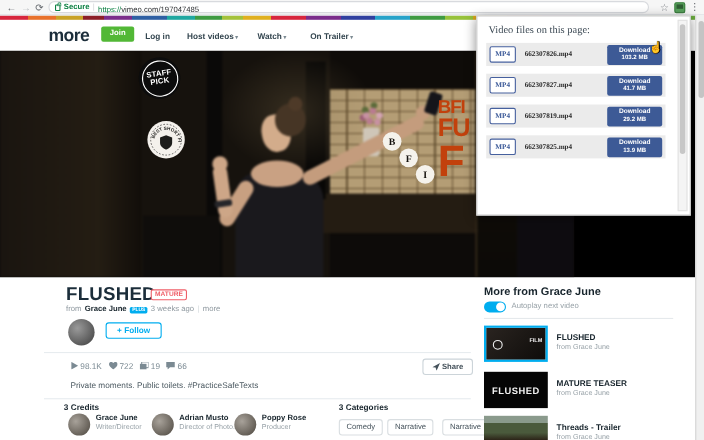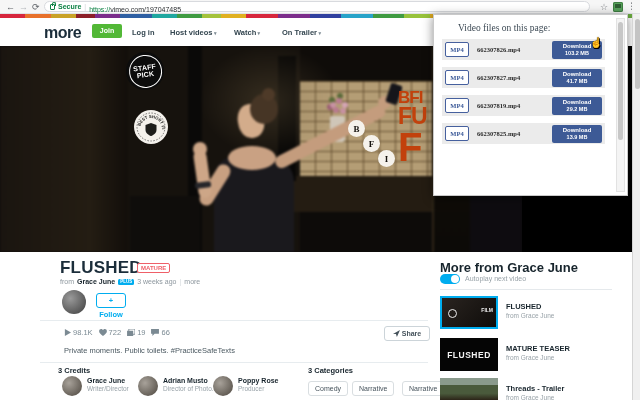--- a/index.html
+++ b/index.html
@@ -91,21 +91,21 @@
   .progress .fill { position:absolute; left:0; top:0; width:8px; height:100%; background:#fff; border-radius:3px; }
   .volbars { position:absolute; left:454px; top:8px; width:16px; height:9px; }
   .volbars i { position:absolute; bottom:0; width:2px; background:#8d9297; }
   .volbars i.on { background:#00adef; }
   .cc-box { position:absolute; left:473px; top:9px; width:11px; height:8px; background:#8d9297; border-radius:1.5px; color:#101010; font-size:4px; font-weight:bold; text-align:center; line-height:8px; }
   .hd-label { position:absolute; left:487px; top:7px; color:#fff; font-size:8px; font-style:italic; font-weight:800; }
   .fs-icon { position:absolute; left:501px; top:8px; width:9px; height:9px; }
 
   
   .popup { left:433px; top:14px; width:195px; height:182px; background:#fff; z-index:80; box-shadow:0 2px 10px rgba(0,0,0,.45); border:1px solid #c9c9c9; }
-  .popup-title { margin:8px 0 6px 24px; font-family:"Liberation Serif",serif; font-size:9.5px; color:#3d4a55; }
+  .popup-title { margin:8px 0 6px 10px; font-family:"Liberation Serif",serif; font-size:9.5px; color:#3d4a55; }
   .file-row { position:relative; margin:0 22px 7px 8px; height:21px; background:#ebebeb; display:flex; align-items:center; padding:0 3px; }
   .mp4-box { width:24px; height:15px; background:#fff; border:1px solid #46609e; border-radius:2px; font-family:"Liberation Serif",serif; font-size:6.5px; font-weight:bold; color:#3b5998; text-align:center; line-height:14px; }
   .fname { margin-left:8px; font-family:"Liberation Serif",serif; font-size:6.5px; font-weight:bold; color:#2a2a2a; }
   .dl-btn { margin-left:auto; width:50px; height:18px; background:#3d5a96; border-radius:2px; color:#fff; text-align:center; padding-top:2.5px; }
   .dl-btn .dl-word { font-size:6px; font-weight:bold; line-height:1.15; display:block; }
   .dl-btn .dl-size { font-size:5.5px; font-weight:bold; line-height:1.15; display:block; }
   .popup-scroll { position:absolute; right:2px; top:3px; width:9px; height:174px; background:#f4f4f4; border:1px solid #e2e2e2; }
   .popup-thumb { position:absolute; left:1px; top:3px; width:5px; height:118px; background:#c7c7c7; border-radius:3px; }
   .cursor-hand { position:absolute; right:24px; top:22px; font-size:10px; color:#fff; text-shadow:0 0 1px #000, 0.5px 0.5px 0 #000, -0.5px 0.5px 0 #000; z-index:85; }
 
@@ -115,36 +115,36 @@
 
   
   .content { left:0; top:252px; width:632px; height:148px; background:#fff; z-index:2; }
   .vtitle { left:60px; top:6px; font-size:17px; font-weight:bold; color:#1b2d3a; letter-spacing:0.2px; }
   .mature { left:137px; top:11px; border:1px solid #ef5f68; color:#ef5f68; font-size:6px; font-weight:bold; border-radius:2px; padding:1px 3px; background:#fff; }
   .byline { left:60px; top:26px; font-size:7px; color:#8d979e; display:flex; gap:3px; align-items:center; }
   .byline .author { color:#17242c; font-weight:bold; }
   .plus-badge { background:#00adef; color:#fff; font-size:4.5px; font-weight:bold; border-radius:1.5px; padding:0.5px 2px; }
   .byline .sep { color:#d4d9dc; }
   .avatar-main { left:62px; top:38px; width:24px; height:24px; border-radius:50%; background:radial-gradient(circle at 35% 35%, #9a9a9a, #3c3c3c); }
-  .follow-btn { left:96px; top:41px; width:30px; height:15px; border:1px solid #00adef; border-radius:3px; color:#00adef; font-size:7.5px; font-weight:bold; text-align:center; line-height:14px; background:#fff; }
+  .follow-btn { left:96px; top:41px; width:51px; height:15px; border:1px solid #00adef; border-radius:3px; color:#00adef; font-size:7.5px; font-weight:bold; text-align:center; line-height:14px; background:#fff; }
   .divider { left:40px; width:388px; height:1px; background:#e7ecef; }
   .stats { left:64px; top:76px; display:flex; align-items:center; gap:6px; font-size:7.5px; color:#7b8a93; }
   .stats svg { display:block; }
   .stat-group { display:flex; align-items:center; gap:2px; }
   .share-btn { left:384px; top:74px; width:46px; height:15px; border:1px solid #ccd4d9; border-radius:3px; background:#fff; color:#45525b; font-size:7px; font-weight:bold; display:flex; align-items:center; justify-content:center; gap:2px; }
   .desc { left:64px; top:94px; font-size:7.5px; color:#4b5961; }
   .sec-head { font-size:7.5px; font-weight:bold; color:#17242c; }
   .credit { top:124px; display:flex; gap:5px; }
   .credit .cavatar { width:20px; height:20px; border-radius:50%; background:radial-gradient(circle at 35% 35%, #a8a29a, #4a443c); flex:none; }
   .cname { font-size:7px; font-weight:bold; color:#17242c; line-height:1.3; }
   .crole { font-size:6.5px; color:#98a2a8; }
   .pill { top:129px; height:15px; border:1px solid #d9dee1; border-radius:3px; background:#fff; color:#45525b; font-size:7px; text-align:center; line-height:14px; padding:0 6px; }
 
   
-  .sb-head { left:440px; top:8px; font-size:13px; font-weight:bold; color:#17242c; }
+  .sb-head { left:440px; top:8px; font-size:10px; font-weight:bold; color:#17242c; }
   .toggle { left:440px; top:22px; width:20px; height:10px; background:#00adef; border-radius:5px; }
   .toggle .knob { position:absolute; right:1px; top:1px; width:8px; height:8px; background:#fff; border-radius:50%; }
   .toggle-label { left:465px; top:23px; font-size:7px; color:#98a2a8; }
   .sb-divider { left:440px; top:37px; width:172px; height:1px; background:#e5e9ec; }
   .thumb { left:440px; width:58px; height:33px; overflow:hidden; }
   .thumb1 { top:44px; border:2px solid #00adef; background:linear-gradient(135deg,#2a2420,#0e0c0a); }
   .thumb1 .ring { position:absolute; left:6px; top:11px; width:9px; height:9px; border:1.5px solid #eee; border-radius:50%; }
   .thumb1 .t-sm { position:absolute; right:3px; top:9px; color:#eee; font-size:5px; font-weight:bold; }
   .thumb2 { top:86px; background:#050505; display:flex; align-items:center; justify-content:center; }
   .thumb2 span { color:#f2f2f2; font-size:8.5px; font-weight:bold; letter-spacing:0.5px; font-stretch:condensed; }

